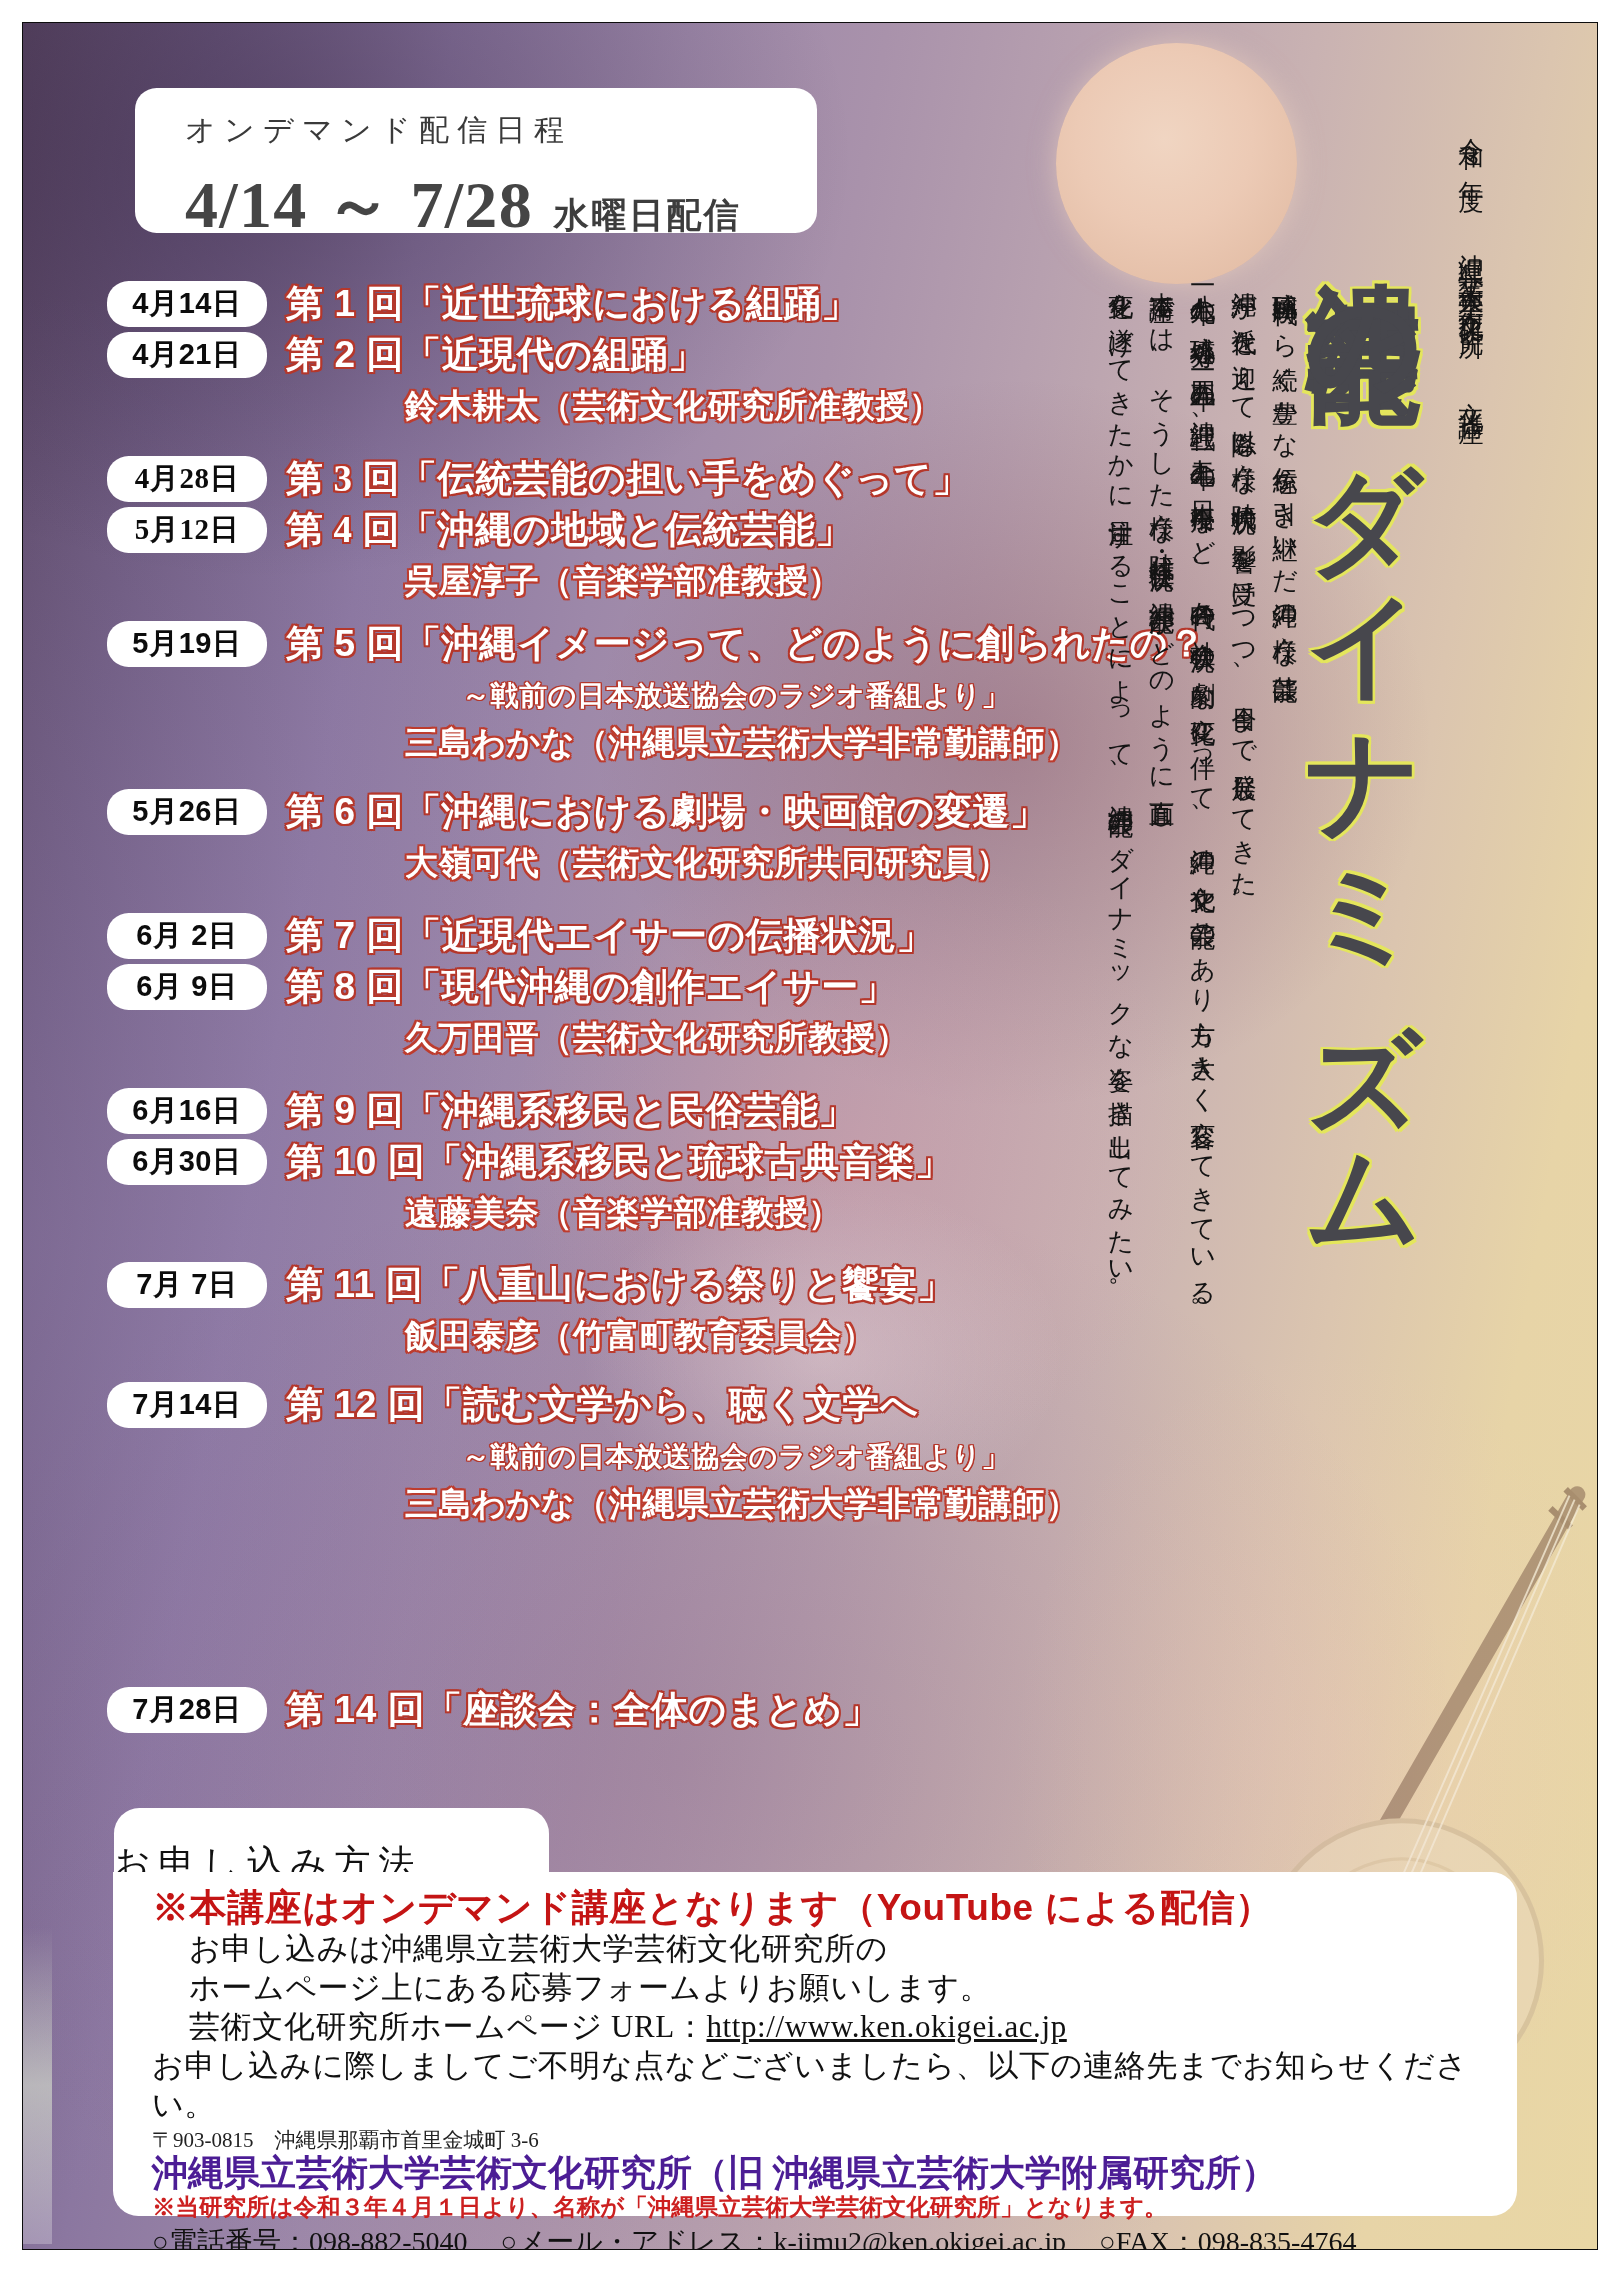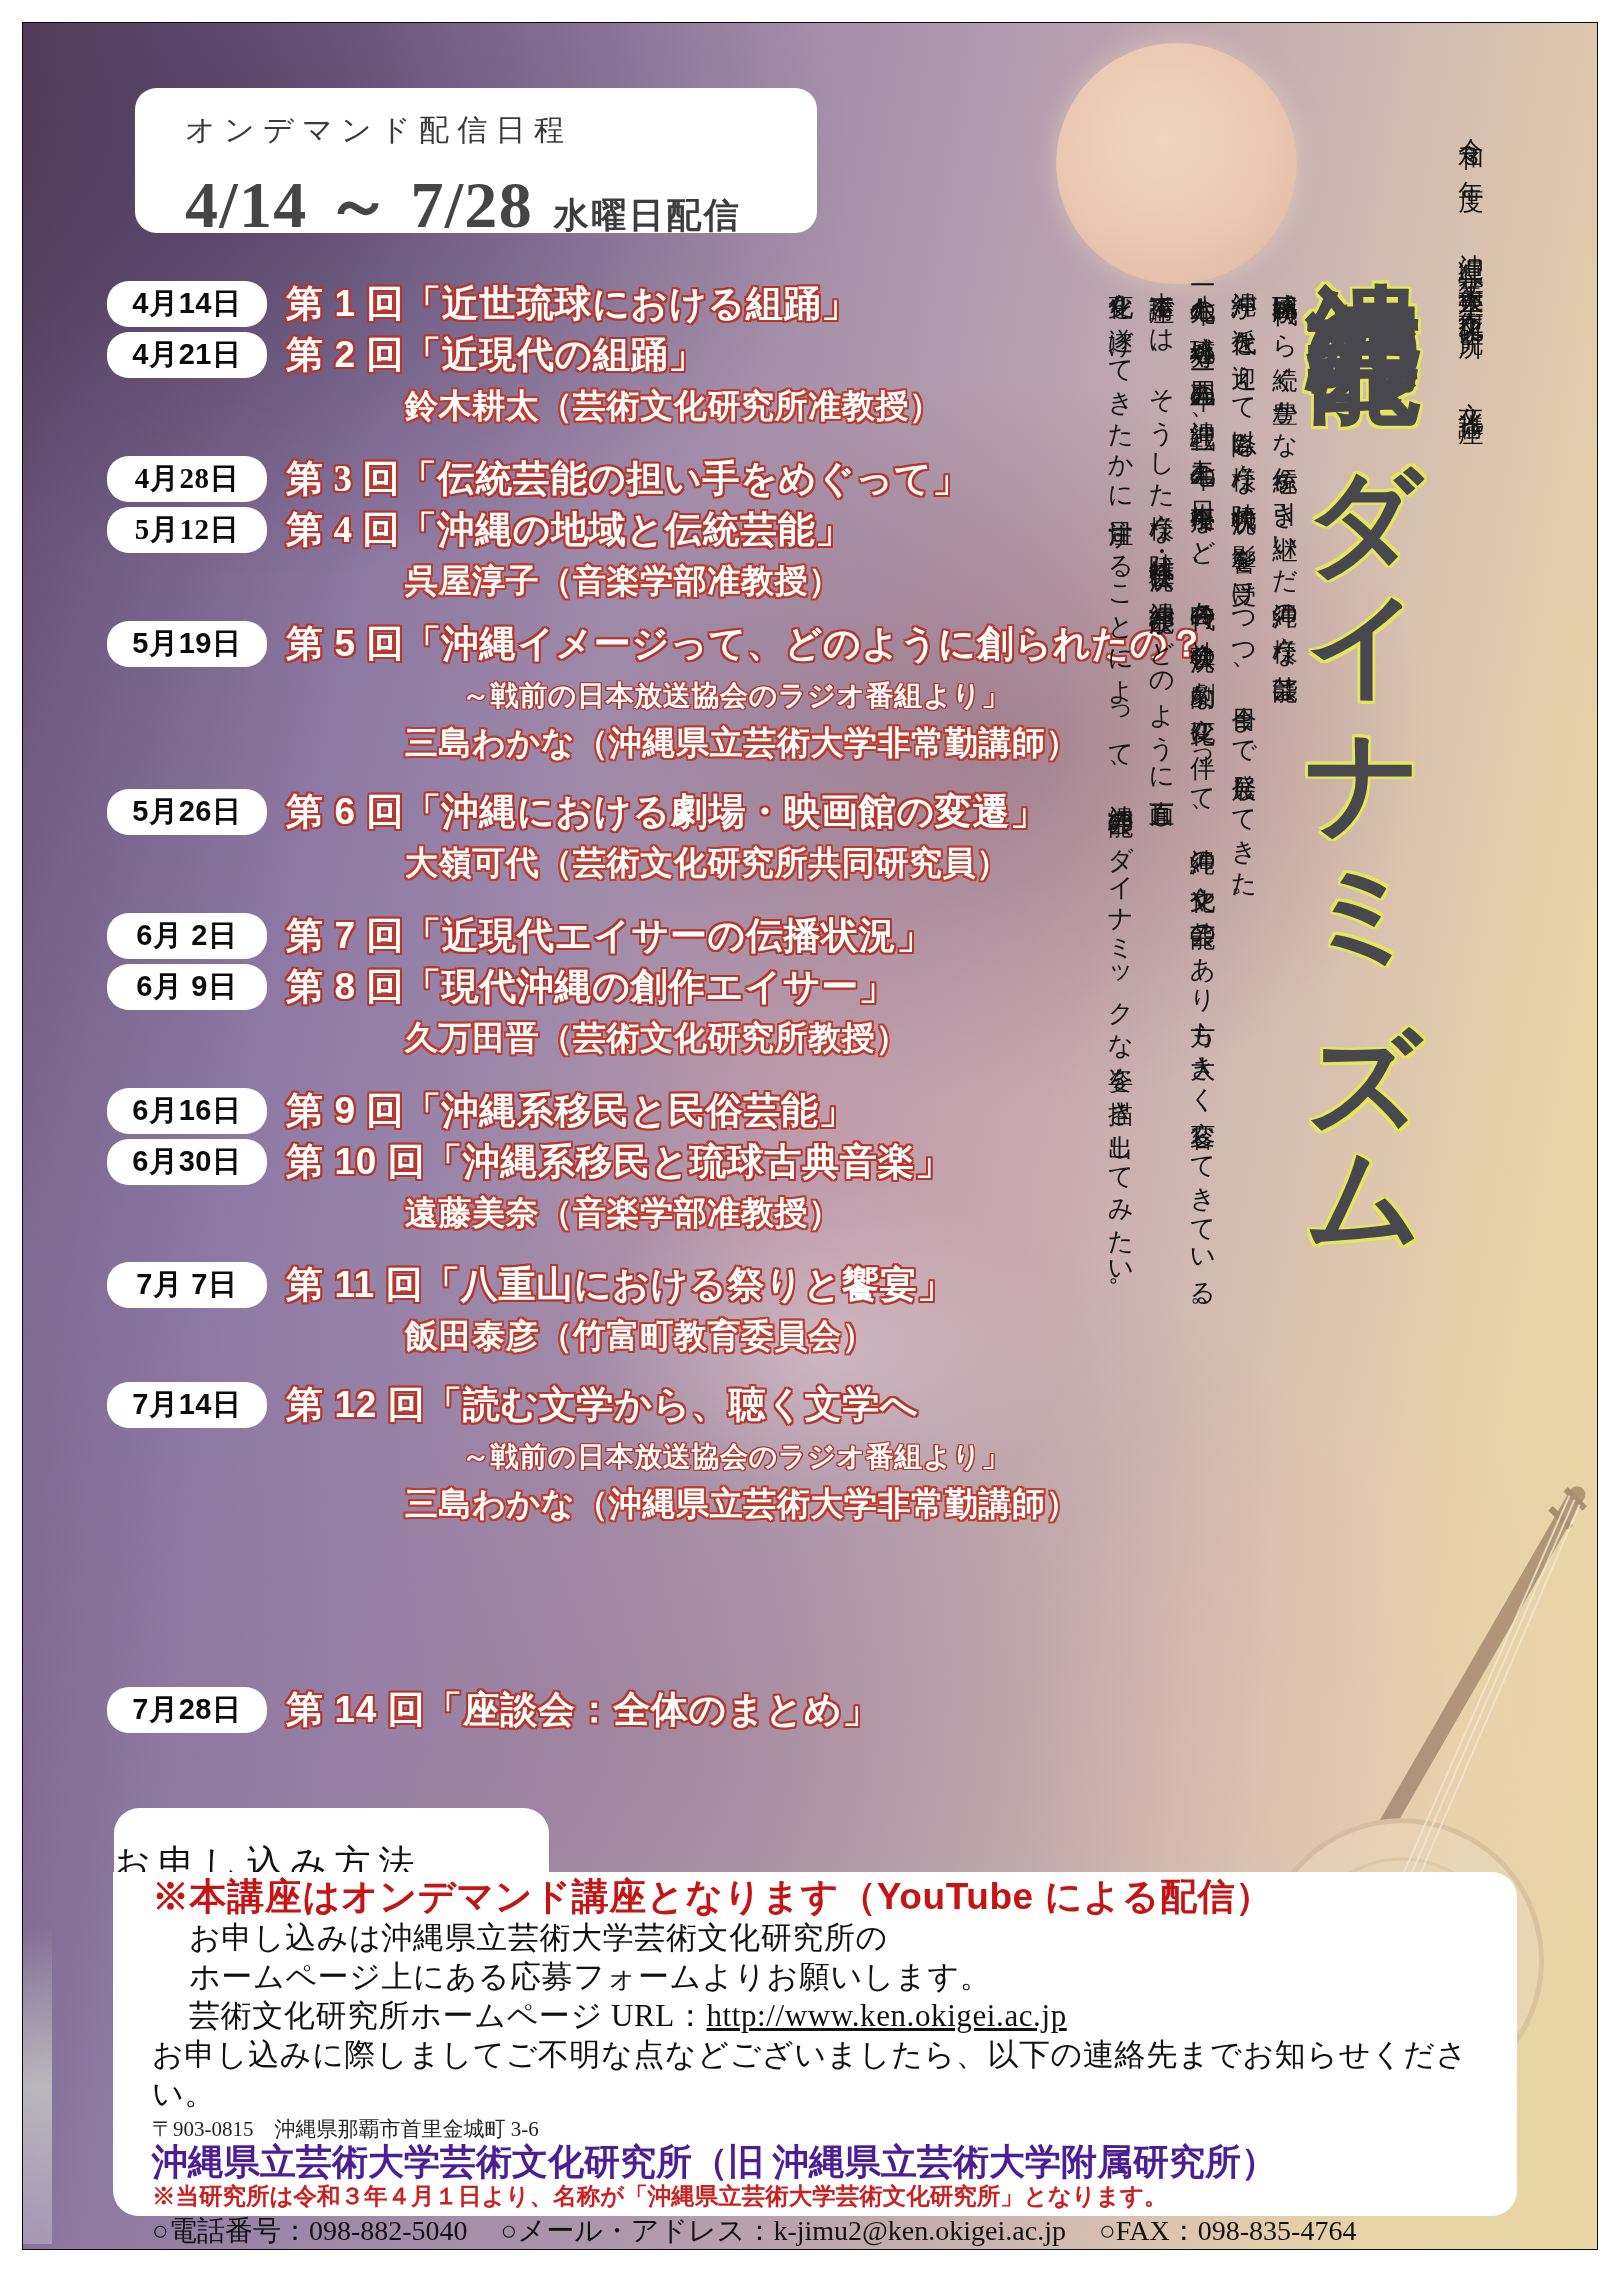--- a/index.html
+++ b/index.html
@@ -104,21 +104,21 @@
   
   .apply-label-box {
     position: absolute; left: 91px; top: 1785px; width: 435px; height: 111px;
     background: #ffffff; border-radius: 25.4px 25.4px 0 0;
     display: flex; align-items: center; justify-content: flex-start;
   }
   .apply-label { font-size: 36px; color: #111111; letter-spacing: 7.6px; }
   .apply-panel {
     position: absolute; left: 90px; top: 1849px; width: 1404px; height: 344px;
     background: #ffffff; border-radius: 0 25.4px 25.4px 25.4px;
-    box-sizing: border-box; padding: 3px 32px 0 39px;
+    box-sizing: border-box; padding: 14px 32px 0 39px;
   }
   .apply-notice { font-size: 37px; font-weight: 700; color: #c41414; letter-spacing: 0.6px; line-height: 43px; }
   .apply-body   { font-family: "Liberation Serif", serif; font-size: 31px; color: #111; line-height: 39px; letter-spacing: 0.6px; margin-left: 37px; }
   .apply-url    { text-decoration: underline; color: #111; }
   .apply-postal { font-family: "Liberation Serif", serif; font-size: 21px; color: #222; line-height: 27px; margin-top: 2.5px; }
   .apply-institute { font-family: "Liberation Serif", serif; font-weight: 700; font-size: 36px; color: #4c1d95; line-height: 39px; letter-spacing: 0px; }
   .apply-rename { font-size: 23.5px; font-weight: 700; color: #cc2020; line-height: 29px; }
   .contact-line { font-family: "Liberation Serif", serif; font-size: 28px; color: #111; line-height: 36px; margin-top: 2.5px; white-space: nowrap; }
   .contact-item { margin-right: 33px; }
 </style>

